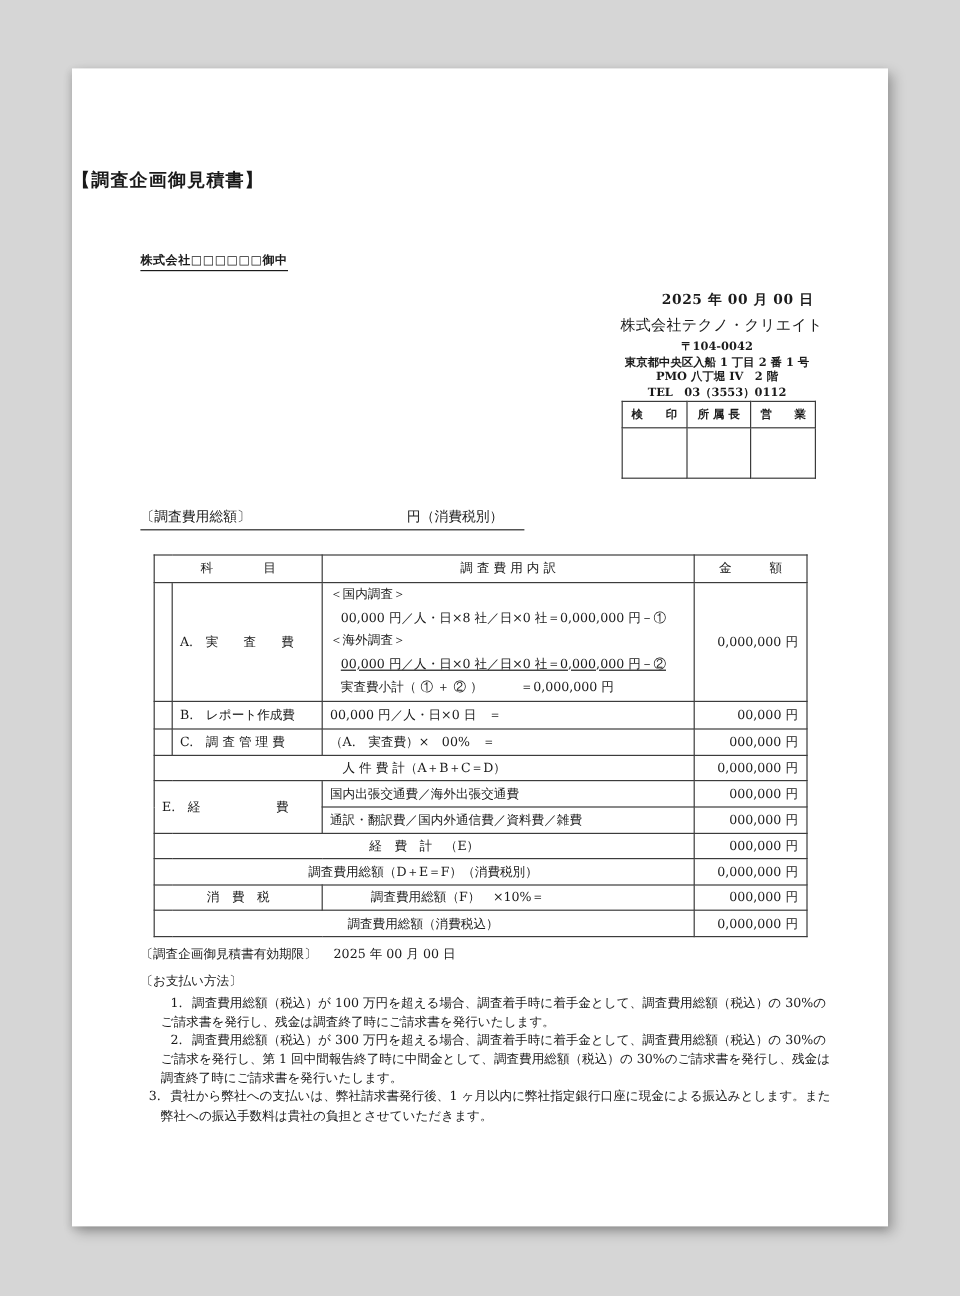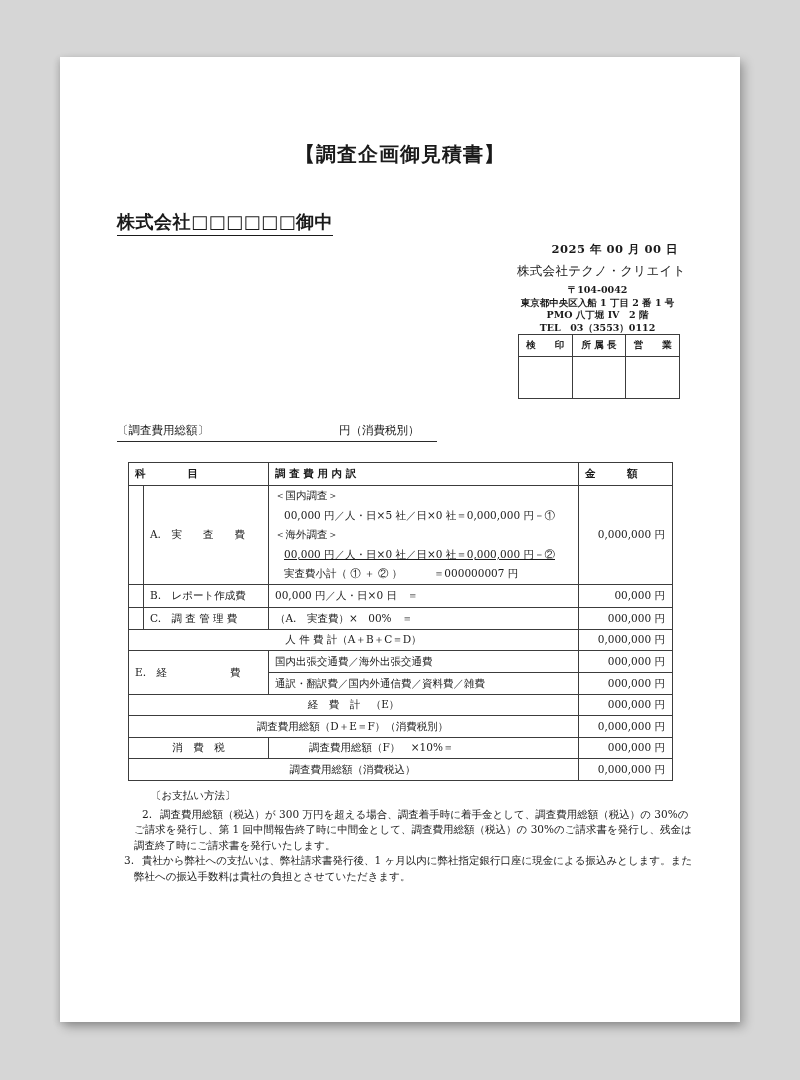--- a/index.html
+++ b/index.html
@@ -11,25 +11,25 @@
     position:relative;
     overflow:hidden;
   }
   .page{
     position:absolute;left:60px;top:57px;width:680px;height:965px;
     background:#ffffff;
     box-shadow:4px 5px 10px rgba(0,0,0,0.28), -2px 2px 6px rgba(0,0,0,0.12);
   }
   .doc-title{
     position:absolute;top:84px;left:0;width:100%;
-    text-align:center;font-size:20px;font-weight:bold;letter-spacing:1px;
+    text-align:left;font-size:15px;font-weight:bold;letter-spacing:1px;
   }
   .recipient{
     position:absolute;left:57px;top:153px;
-    font-size:18px;font-weight:bold;
+    font-size:10px;font-weight:bold;
     border-bottom:1px solid #1a1a1a;padding-bottom:1px;letter-spacing:0.5px;
   }
   .issuer{
     position:absolute;left:457px;top:185px;width:161px;
   }
   .issuer .date{font-size:11.5px;font-weight:600;text-align:right;margin-bottom:6px;letter-spacing:0.5px;}
   .issuer .company{font-size:12.5px;font-weight:400;margin-bottom:4px;letter-spacing:0.3px;white-space:nowrap;}
   .issuer .addr{font-size:9.5px;font-weight:600;line-height:12.6px;white-space:nowrap;text-align:center;}
   .stamp-table{
     position:absolute;left:458px;top:277px;width:162px;
@@ -53,33 +53,33 @@
     font-size:10.5px;
   }
   .main-table td{
     border:1px solid #3c3c3c;padding:0 6px;vertical-align:middle;
     overflow:hidden;white-space:nowrap;
   }
   .main-table td.subj{text-align:left;padding-left:6px;}
   .main-table td.amount{text-align:right;padding-right:7px;}
   .main-table td.center{text-align:center;}
   .main-table td.right{text-align:center;padding-right:8px;}
-  .main-table td.hdr{text-align:left;font-weight:700;height:22px;}
+  .main-table td.hdr{text-align:center;font-weight:400;height:22px;}
   .main-table td.narrow{padding:0;}
   .detail-lines{line-height:19.5px;}
   .detail-lines .ind{padding-left:9px;}
   .detail-lines .ul{text-decoration:underline;}
   .pad-center{padding-left:140px;}
   .footer{
     position:absolute;left:57px;top:731px;width:576px;
     font-size:10.5px;line-height:15.6px;
   }
   .footer .validity{margin-bottom:7px;}
   .footer .validity .v-date{margin-left:14px;}
-  .footer .pay-title{margin-bottom:3px;margin-left:34px;}
+  .footer .pay-title{margin-bottom:3px;}
   .pay-item{padding-left:17px;}
   .pay-item.shift{text-indent:8px;}
   .pay-item.back{text-indent:-10px;}
   .pay-item .num{margin-right:8px;}
 </style>
 </head>
 <body>
 
 <div class="page">
 
@@ -128,24 +128,24 @@
       <td class="hdr" colspan="2">科　　　　目</td>
       <td class="hdr">調 査 費 用 内 訳</td>
       <td class="hdr">金　　　額</td>
     </tr>
     <tr>
       <td class="narrow" style="height:98px"></td>
       <td class="subj">A.　実　　査　　費</td>
       <td>
         <div class="detail-lines">
           <div>＜国内調査＞</div>
-          <div class="ind">00,000 円／人・日×5 社／日×0 社＝0,000,000 円－①</div>
+          <div class="ind">00,000 円／人・日×8 社／日×0 社＝0,000,000 円－①</div>
           <div>＜海外調査＞</div>
           <div class="ind ul">00,000 円／人・日×0 社／日×0 社＝0,000,000 円－②</div>
-          <div class="ind">実査費小計（ ① ＋ ② ）　　　＝000000007 円</div>
+          <div class="ind">実査費小計（ ① ＋ ② ）　　　＝0,000,000 円</div>
         </div>
       </td>
       <td class="amount">0,000,000 円</td>
     </tr>
     <tr>
       <td class="narrow" style="height:22px"></td>
       <td class="subj">B.　レポート作成費</td>
       <td>00,000 円／人・日×0 日　＝</td>
       <td class="amount">00,000 円</td>
     </tr>
@@ -182,22 +182,28 @@
       <td class="amount">000,000 円</td>
     </tr>
     <tr>
       <td class="right" colspan="3" style="height:21px">調査費用総額（消費税込）</td>
       <td class="amount">0,000,000 円</td>
     </tr>
   </tbody>
     </table>
 
   <div class="footer">
+    <div class="validity">
+      <span>〔調査企画御見積書有効期限〕</span><span class="v-date">2025 年 00 月 00 日</span>
+    </div>
     <div class="pay-title">〔お支払い方法〕</div>
     <div class="pay-item shift">
+      <span class="num">1.</span><span>調査費用総額（税込）が 100 万円を超える場合、調査着手時に着手金として、調査費用総額（税込）の 30%のご請求書を発行し、残金は調査終了時にご請求書を発行いたします。</span>
+    </div>
+    <div class="pay-item shift">
       <span class="num">2.</span><span>調査費用総額（税込）が 300 万円を超える場合、調査着手時に着手金として、調査費用総額（税込）の 30%のご請求を発行し、第 1 回中間報告終了時に中間金として、調査費用総額（税込）の 30%のご請求書を発行し、残金は調査終了時にご請求書を発行いたします。</span>
     </div>
     <div class="pay-item back">
       <span class="num">3.</span><span>貴社から弊社への支払いは、弊社請求書発行後、1 ヶ月以内に弊社指定銀行口座に現金による振込みとします。また弊社への振込手数料は貴社の負担とさせていただきます。</span>
     </div>
   </div>
 
 </div>
 
 </body></html>

